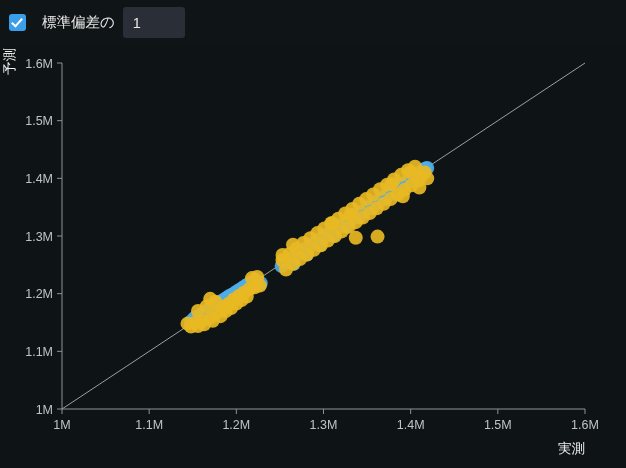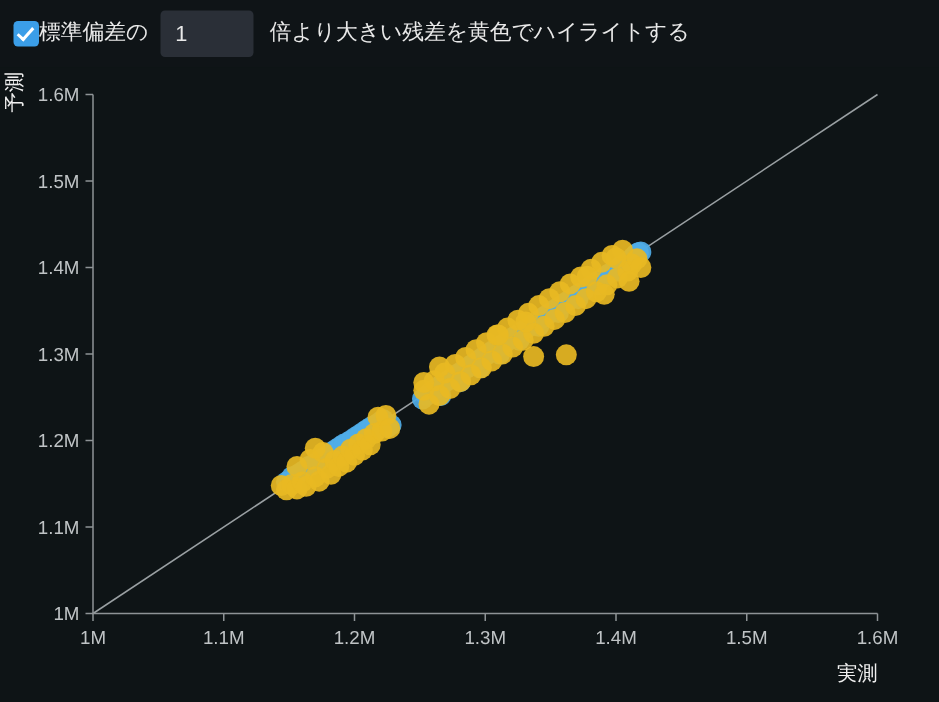--- a/index.html
+++ b/index.html
@@ -46,21 +46,21 @@
     border: solid #FFFFFF;
     border-width: 0 2px 2px 0;
     transform: rotate(42deg);
   }
   .bar-text {
     font-size: 14.5px;
     color: #E9E9E9;
     line-height: 45px;
     flex: 0 0 auto;
   }
-  #label-pre { margin-left: 0; }
+  #label-pre { margin-left: 16px; }
   #multiplier-field {
     width: 62px;
     height: 31px;
     margin-left: 8px;
     background: #2A2F37;
     border: none;
     border-radius: 3px;
     color: #E9E9E9;
     font-family: "Liberation Sans", "DejaVu Sans", sans-serif;
     font-size: 14.5px;
@@ -94,21 +94,20 @@
   .axis-line { stroke: #8E9396; stroke-width: 1; fill: none; }
   .diag-line { stroke: #9AA0A3; stroke-width: 1; fill: none; }
 </style>
 </head>
 <body>
 
 <div id="control-bar">
   <div id="checkbox"></div>
   <span class="bar-text" id="label-pre">標準偏差の</span>
   <input id="multiplier-field" type="text" value="1" style="">
-  <span class="bar-text" id="label-post">倍より大きい残差を黄色でハイライトする</span>
 </div>
 
 <div id="plot-area">
   <svg id="plot-svg" width="626" height="423">
     <rect x="0" y="0" width="626" height="423" fill="#0E1416"></rect>
     <g id="g-diag">
         <line x1="62" y1="364" x2="585" y2="18" class="diag-line"></line>
       </g>
     <g id="g-points-blue">
         <circle cx="191.00666666666666" cy="276.3466666666667" r="7" fill="#4FACE8" fill-opacity="0.92"></circle>

